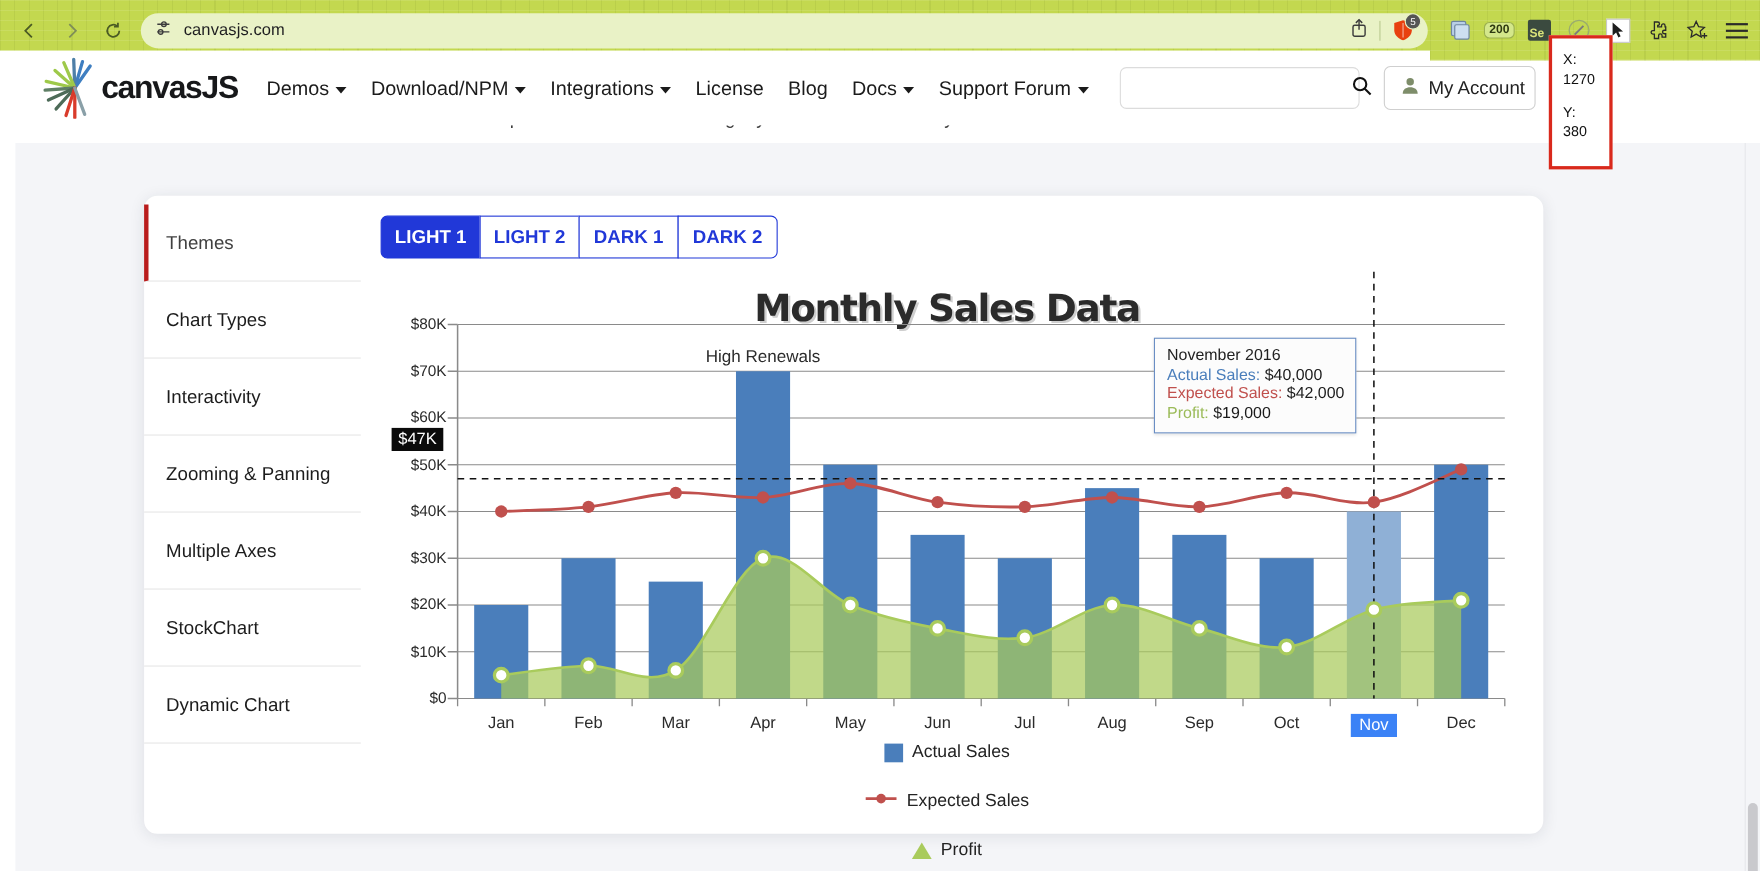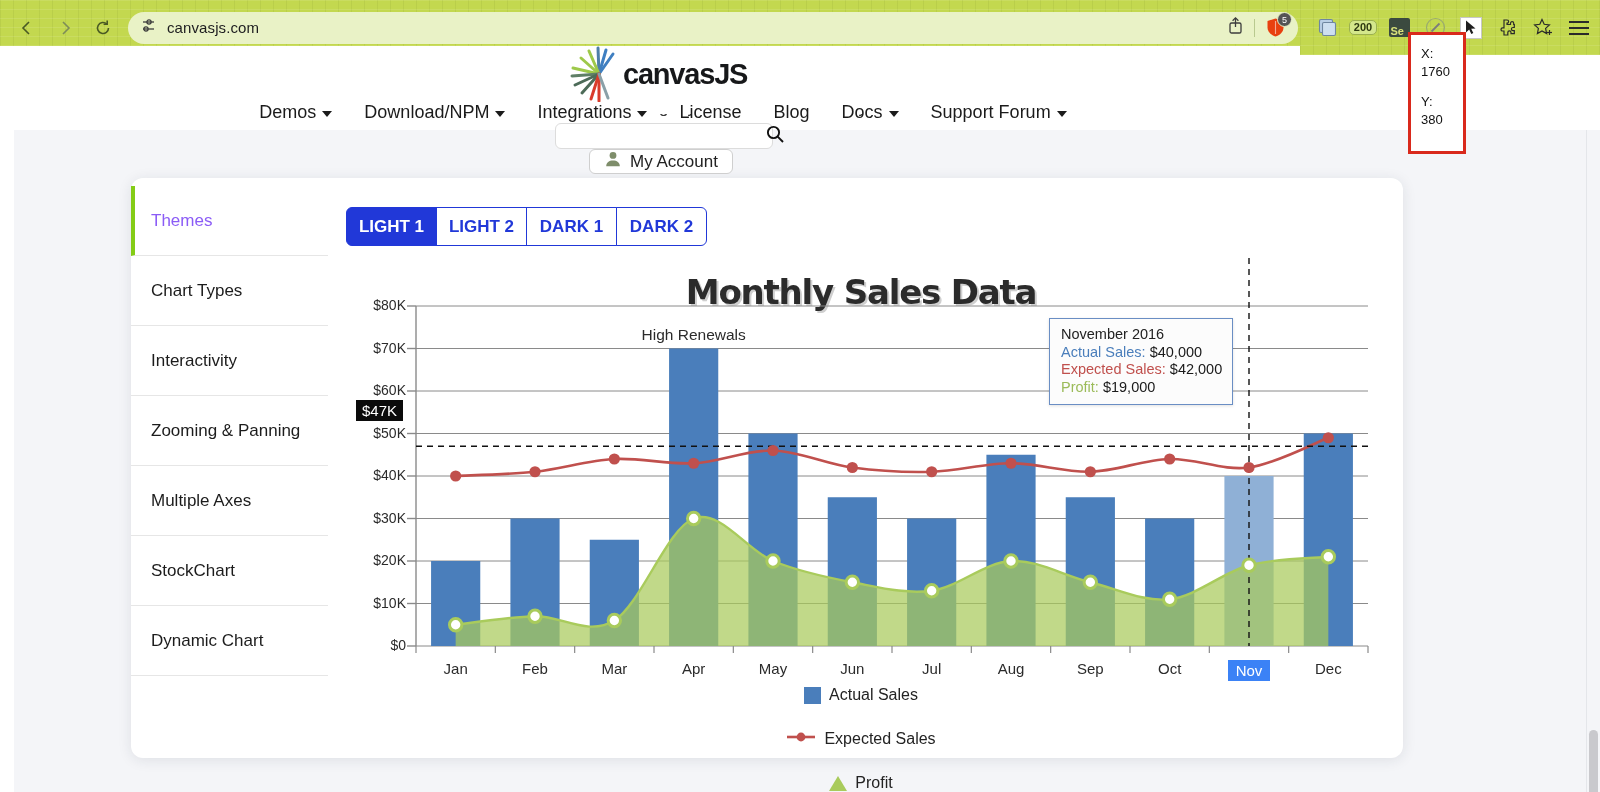--- a/index.html
+++ b/index.html
@@ -69,26 +69,25 @@
     z-index: 200; padding: 10px 0 0 10px;
     font-size: 13px; color: #111; line-height: 18px;
   }
   .coord-overlay .gap { height: 12px; }
 
   
   .site-header {
     position: absolute; top: 46px; left: 0; width: 1300px; height: 68px;
     background: #ffffff; display: flex; align-items: center;
     z-index: 50;
-    flex-direction: column;
   }
   .logo-wrap { display: flex; align-items: center; margin-left: 38px; width: 200px; }
   .logo-burst { width: 58px; height: 56px; margin-right: -4px; }
   .logo-text { font-size: 29px; font-weight: bold; letter-spacing: -1.2px; color: #17181a; }
-  .main-nav { display: flex; align-items: center; gap: 32px; margin-left: 26px; }
+  .main-nav { display: flex; align-items: center; gap: 22px; margin-left: 26px; }
   .nav-item {
     font-size: 18px; color: #1b1b1b; display: flex; align-items: center; gap: 6px;
     white-space: nowrap; cursor: pointer;
   }
   .caret {
     width: 0; height: 0; border-left: 5px solid transparent; border-right: 5px solid transparent;
     border-top: 6px solid #1b1b1b; margin-top: 3px;
   }
   .search-box {
     margin-left: 28px; width: 218px; height: 38px;
@@ -126,24 +125,24 @@
     box-shadow: 0 2px 14px rgba(30,40,60,.10);
     display: flex;
   }
   
   .demo-sidebar { width: 197px; padding-top: 8px; }
   .side-item {
     height: 70px; display: flex; align-items: center;
     padding-left: 20px; font-size: 17px; color: #1c1c1c;
     border-bottom: 1px solid #e6e6e6; cursor: pointer;
   }
-  .side-item.active { color: #8b5cf6; border-left: 4px solid #84cc16; padding-left: 16px; }
-
-  
-  .demo-main { flex: 1; position: relative; padding: 29px 16px 0 18px; }
+  .side-item.active { color: #404040; border-left: 4px solid #b91c1c; padding-left: 16px; }
+
+  
+  .demo-main { flex: 1; position: relative; padding: 18px 16px 0 18px; }
   .theme-tabs { display: flex; margin-left: 0px; }
   .theme-tab {
     min-width: 91px; height: 39px; border: 1px solid #2138d8;
     display: flex; align-items: center; justify-content: center;
     font-size: 17px; font-weight: bold; color: #2138d8; background: #fff;
     cursor: pointer; margin-left: -1px;
   }
   .theme-tab:first-child { border-radius: 6px 0 0 6px; margin-left: 0; }
   .theme-tab:last-child { border-radius: 0 6px 6px 0; }
   .theme-tab.active { background: #2138d8; color: #fff; }
@@ -366,21 +365,21 @@
         <circle cx="9" cy="5.4" r="3.4" fill="#7e8d6a"></circle>
         <path d="M2.2 16.2c0-3.8 3-5.8 6.8-5.8s6.8 2 6.8 5.8z" fill="#7e8d6a"></path>
       </svg>
     </span>
     <span>My Account</span>
   </div>
 </div>
 
 <div class="coord-overlay">
   <div>X:</div>
-  <div>1760</div>
+  <div>1270</div>
   <div class="gap"></div>
   <div>Y:</div>
   <div>380</div>
 </div>
 
 <div class="subtitle-strip">
   <div class="subtitle-text">Checkout some of the features CanvasJS provides out of the box to get you started immediately</div>
 </div>
 
 <div class="page-body">

